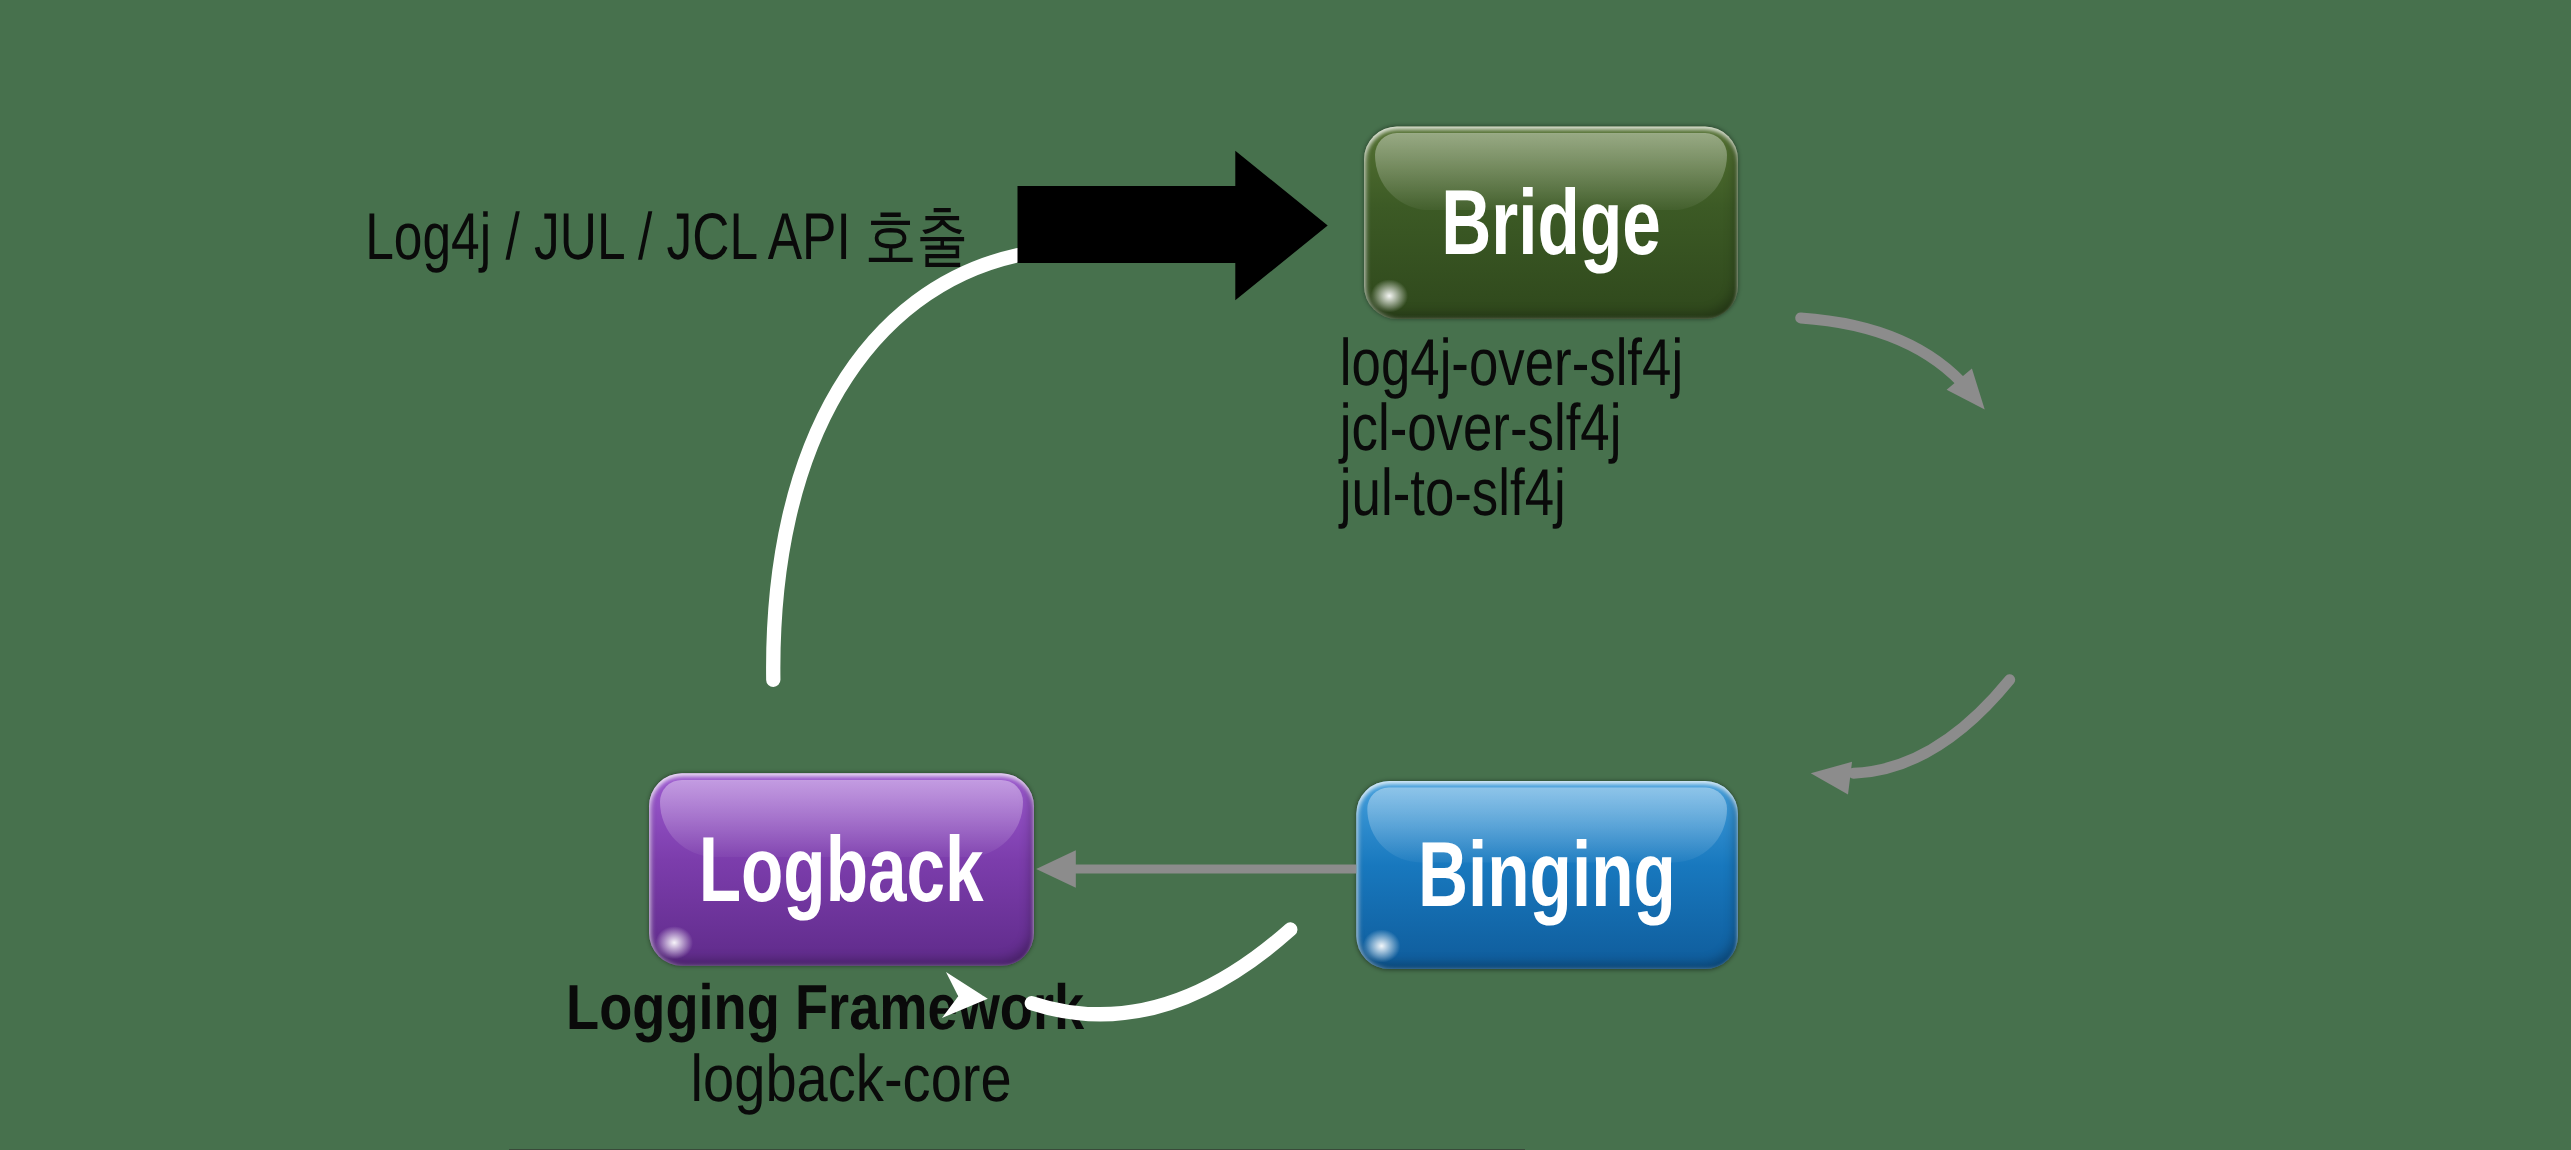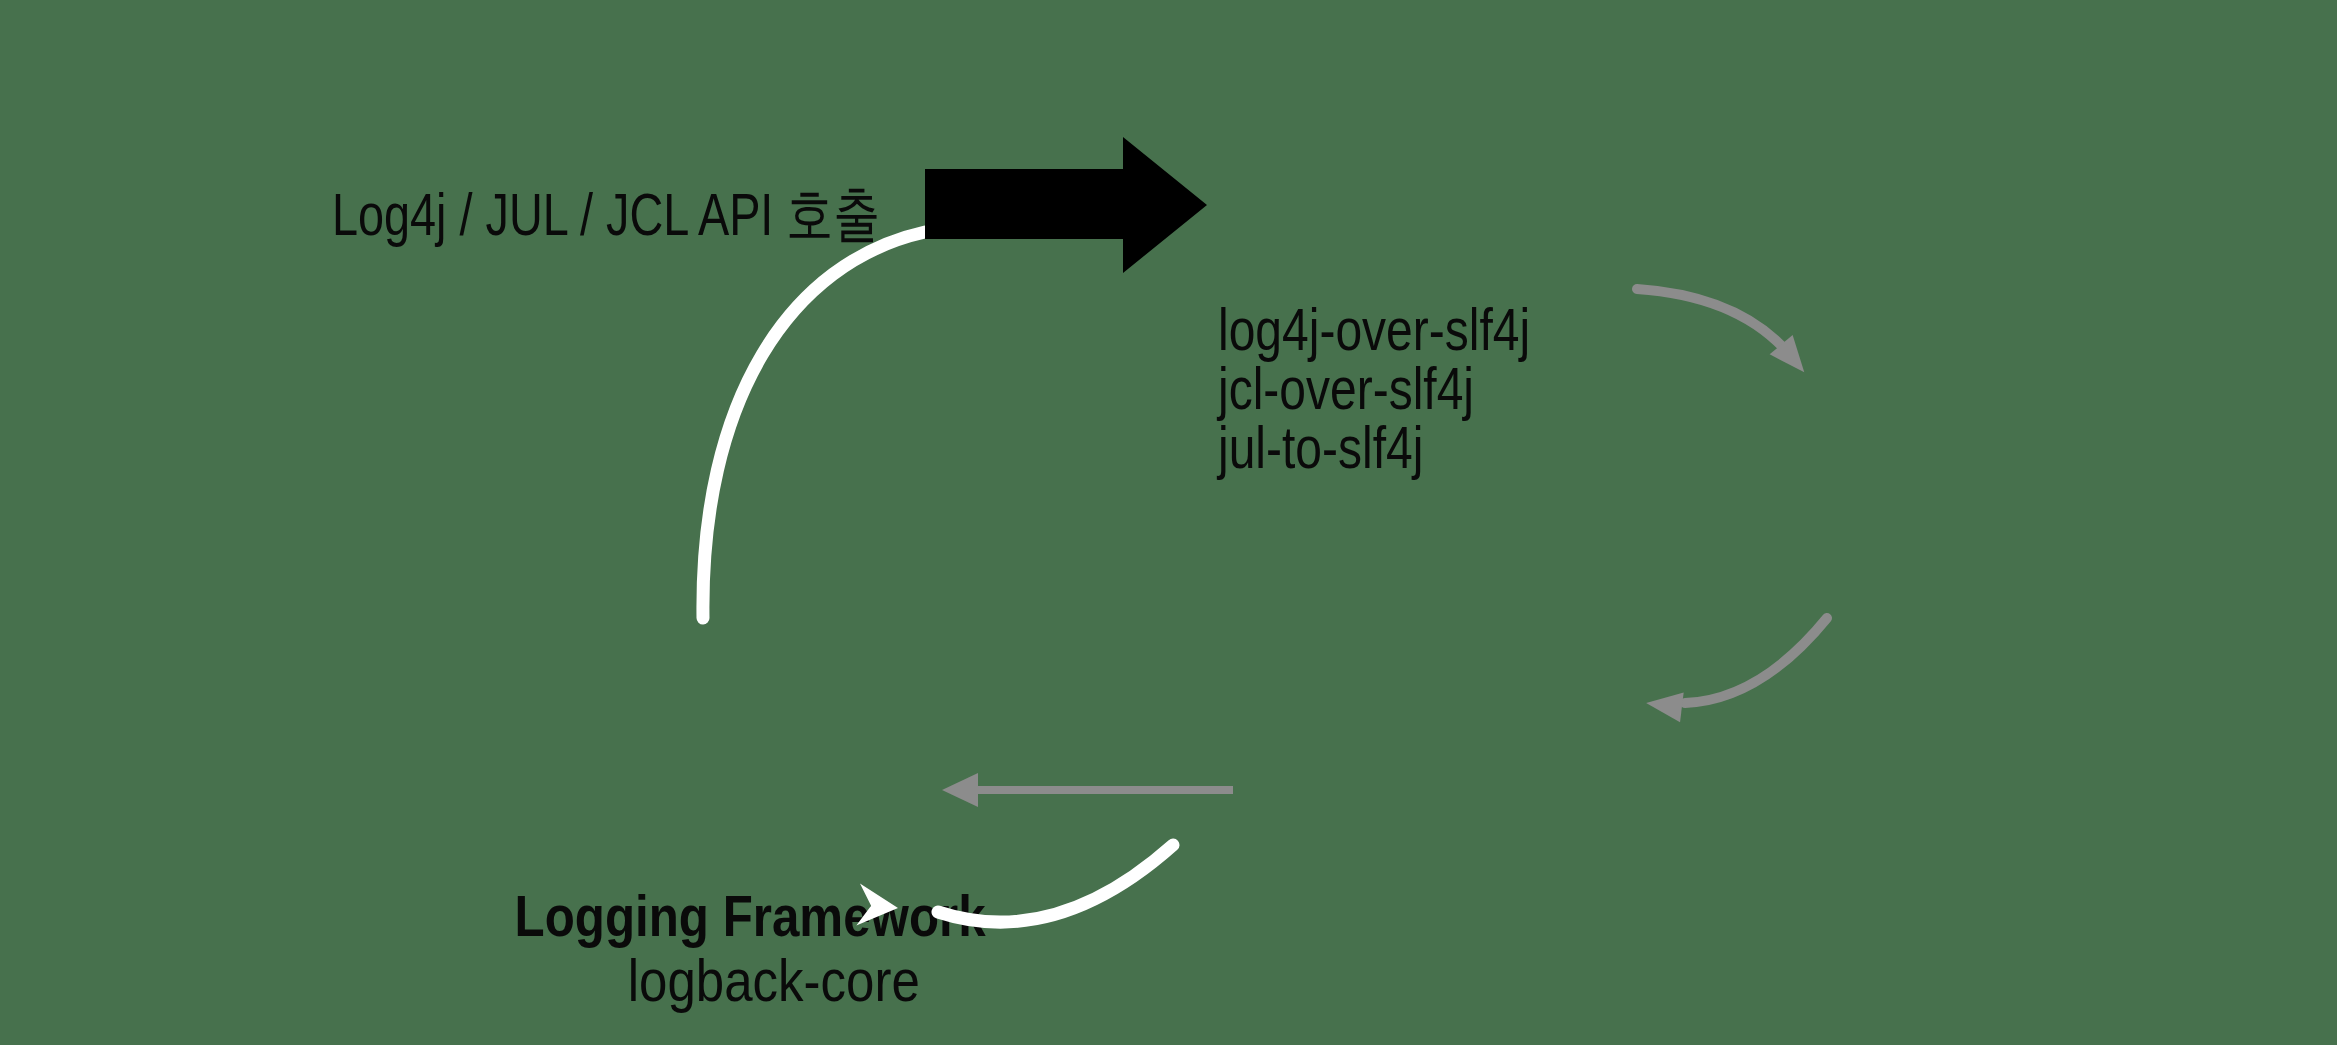--- a/index.html
+++ b/index.html
@@ -59,20 +59,29 @@
   .head-gray{fill:var(--arrow_gray,#8c8c8c);stroke:none;}
   .arrow-black{fill:var(--arrow_black,#000);stroke:none;}
 </style>
 </head>
 <body>
 
 <div class="stage">
 
   <div class="txt caption condL">Log4j / JUL / JCL API 호출</div>
 
+  <div class="box box--bridge">
+    <span>Bridge</span>
+  </div>
+  <div class="box box--binding">
+    <span>Binging</span>
+  </div>
+  <div class="box box--logback">
+    <span>Logback</span>
+  </div>
 
   <div class="txt bridge-libs">
     <div>log4j-over-slf4j</div>
     <div>jcl-over-slf4j</div>
     <div>jul-to-slf4j</div>
   </div>
 
 
   <div class="txt logback-title">
     <span class="condC" style="display:inline-block">Logging Framework</span>

